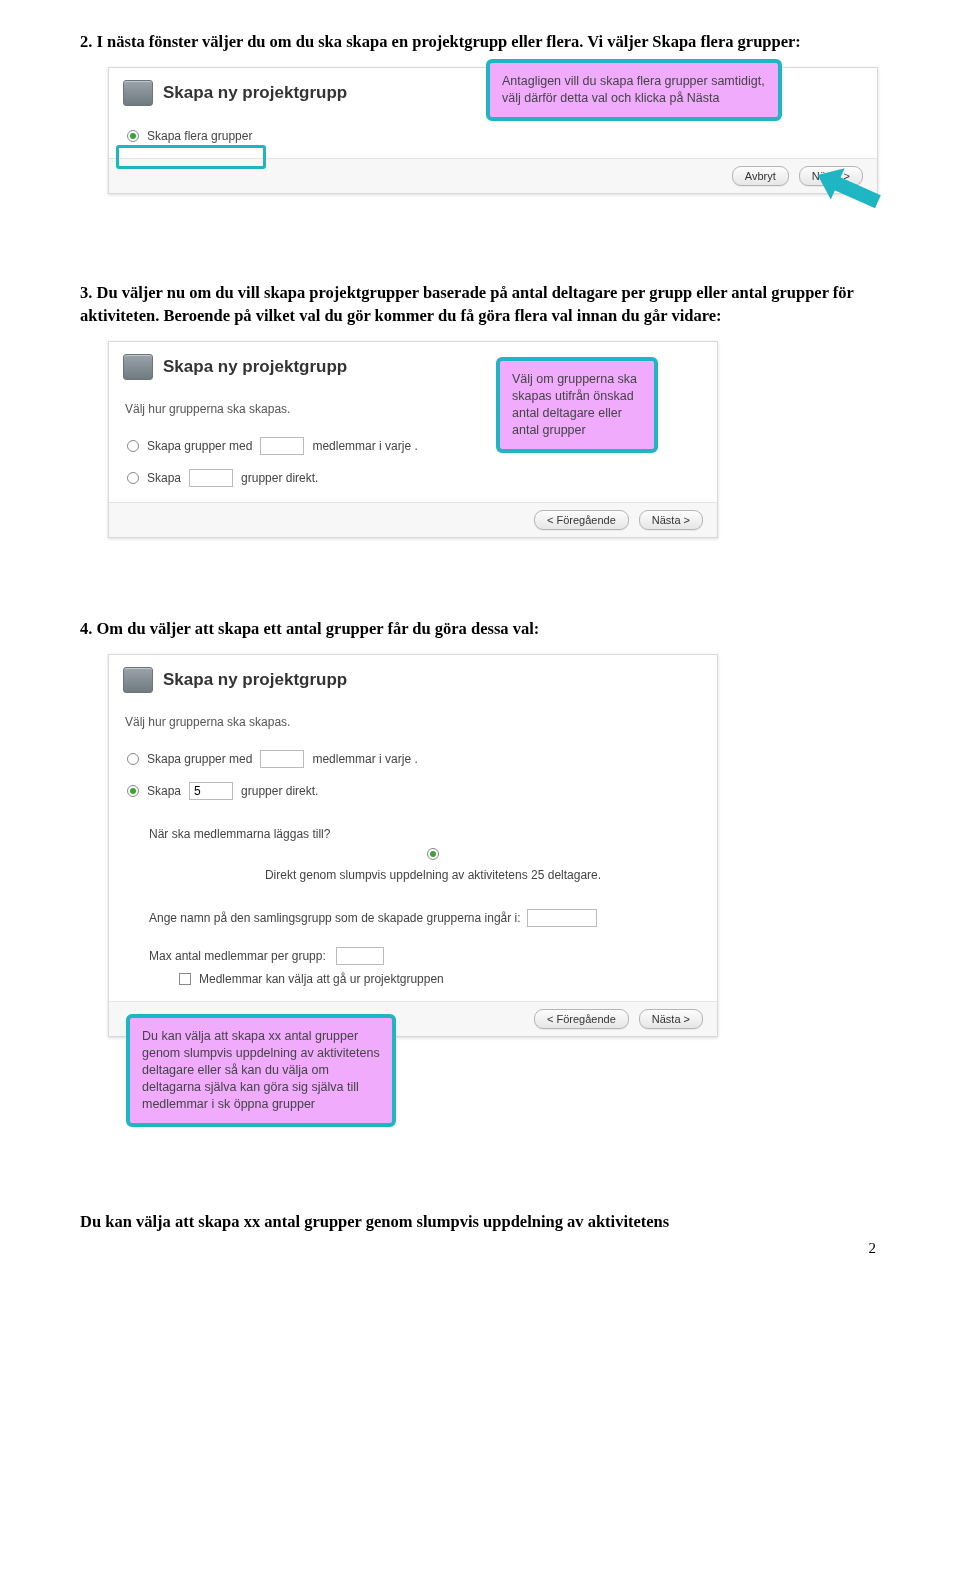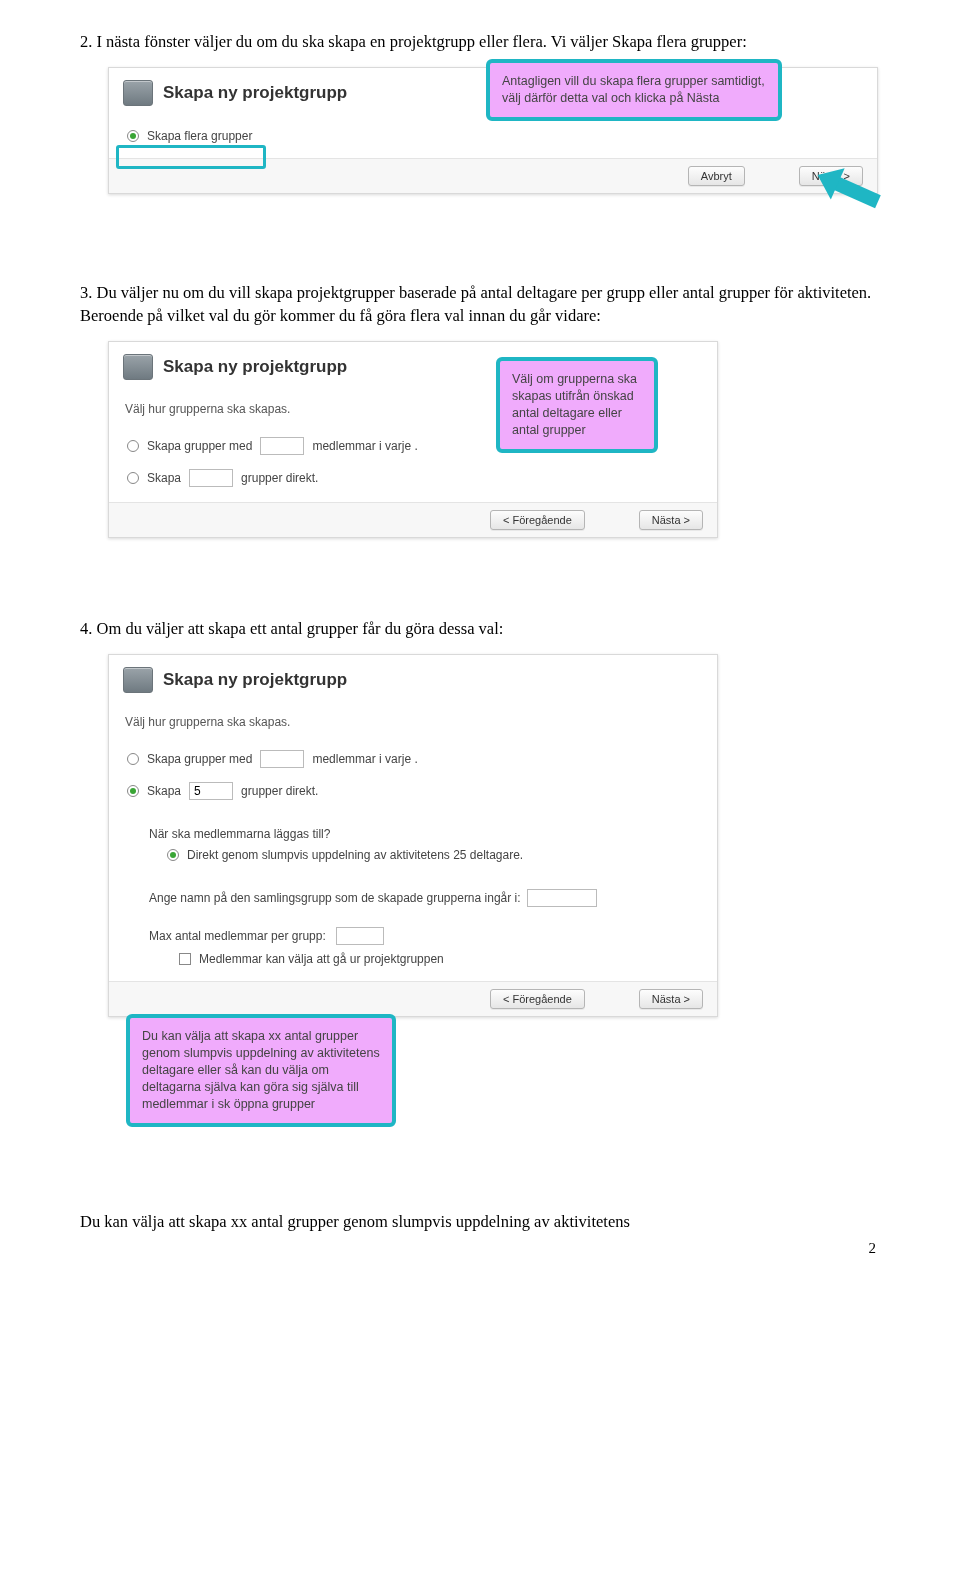--- a/index.html
+++ b/index.html
@@ -9,20 +9,21 @@
     color: #000;
     background: #fff;
     width: 960px;
     padding: 30px 80px 20px 80px;
     position: relative;
   }
   .para {
     font-size: 16.5px;
     line-height: 1.4;
     margin-bottom: 14px;
+    font-weight: bold;
   }
   .screenshot {
     margin: 14px 0 36px 28px;
     position: relative;
   }
   .panel {
     background: #fff;
     border: 1px solid #d9d9d9;
     box-shadow: 0 1px 3px rgba(0,0,0,0.15);
     font-family: Verdana, Arial, sans-serif;
@@ -73,24 +74,23 @@
     display: flex;
     justify-content: flex-end;
     gap: 10px;
   }
   .btn {
     font-family: Verdana, Arial, sans-serif;
     font-size: 11px;
     color: #333;
     padding: 3px 12px;
     border: 1px solid #b5b5b5;
-    border-radius: 3px;
+    border-radius: 9px;
     background: linear-gradient(#fdfdfd,#e6e6e6);
     box-shadow: 0 1px 0 rgba(0,0,0,0.06);
-    margin-left: 44px;
   }
   .callout {
     position: absolute;
     border: 4px solid #1fb6c4;
     border-radius: 6px;
     background: #f0abfc;
     padding: 10px 12px;
     font-family: Verdana, Arial, sans-serif;
     font-size: 12.5px;
     color: #444;
@@ -226,21 +226,21 @@
 
       <div class="radio-row">
         <span class="radio sel"></span>
         <span>Skapa</span>
         <input class="mini-input" value="5" style="">
         <span>grupper direkt.</span>
       </div>
 
       <div class="sub-label sub-indent">När ska medlemmarna läggas till?</div>
 
-      <div class="radio-row sub-indent" style="padding-left:44px;">
+      <div class="radio-row sub-indent" style="padding-left:44px;flex-direction:column;">
         <span class="radio sel"></span>
         <span>Direkt genom slumpvis uppdelning av aktivitetens 25 deltagare.</span>
       </div>
 
       <div class="sub-label sub-indent" style="display:flex;flex-wrap:wrap;align-items:center;gap:6px;">
         <span>Ange namn på den samlingsgrupp som de skapade grupperna ingår i:</span>
         <input class="mini-input" style="width: 70px;">
       </div>
 
       <div class="sub-label sub-indent" style="display:flex;align-items:center;gap:10px;">

